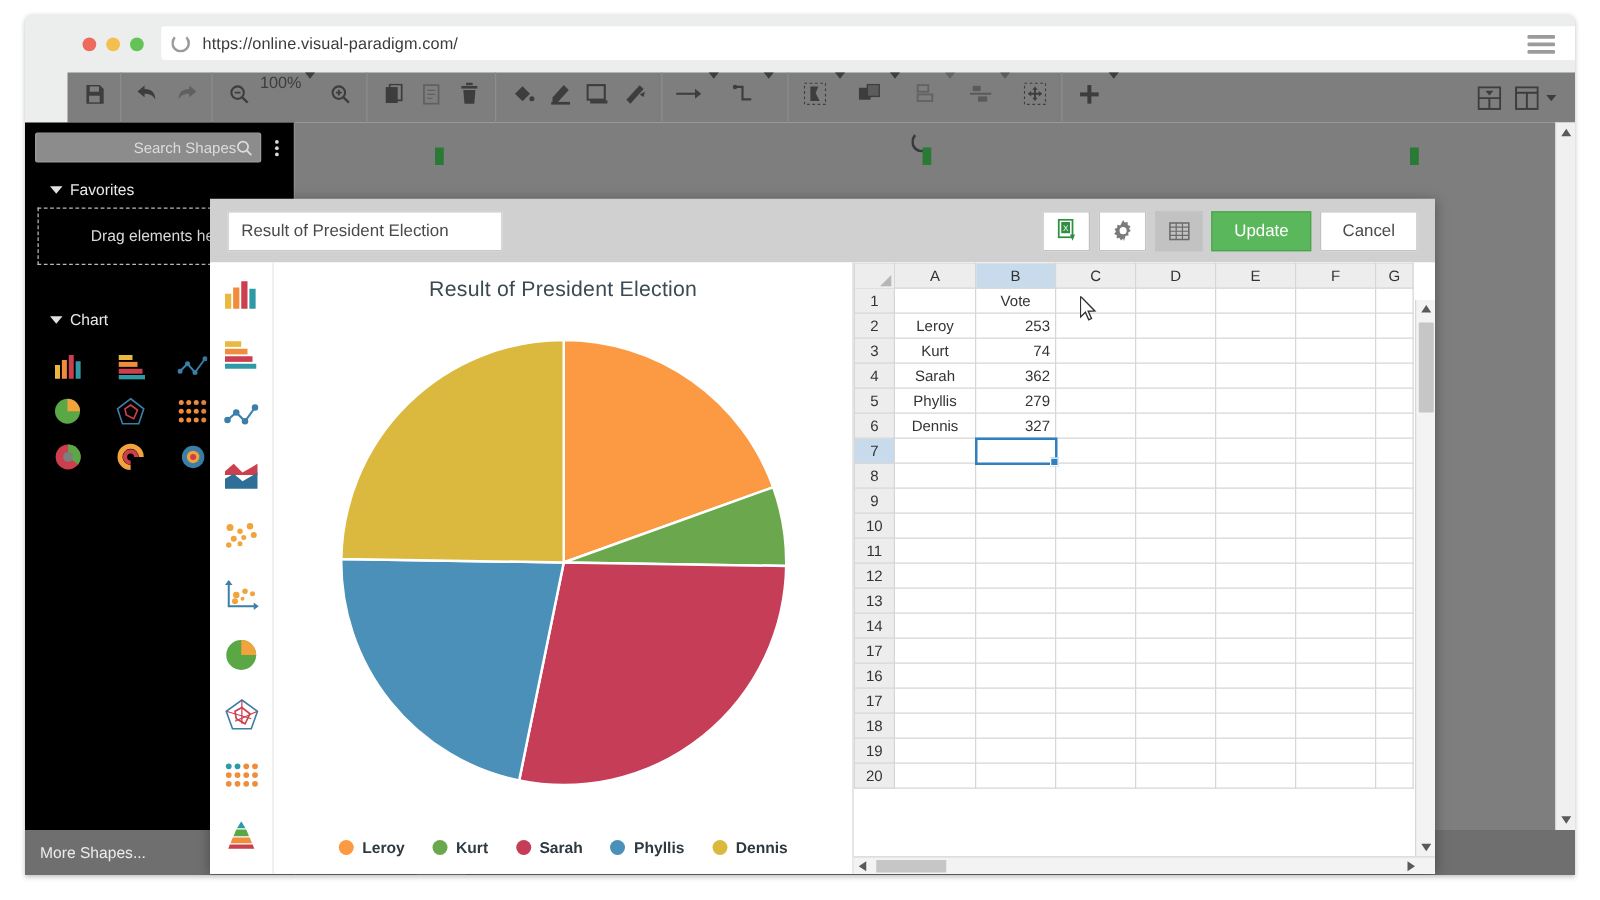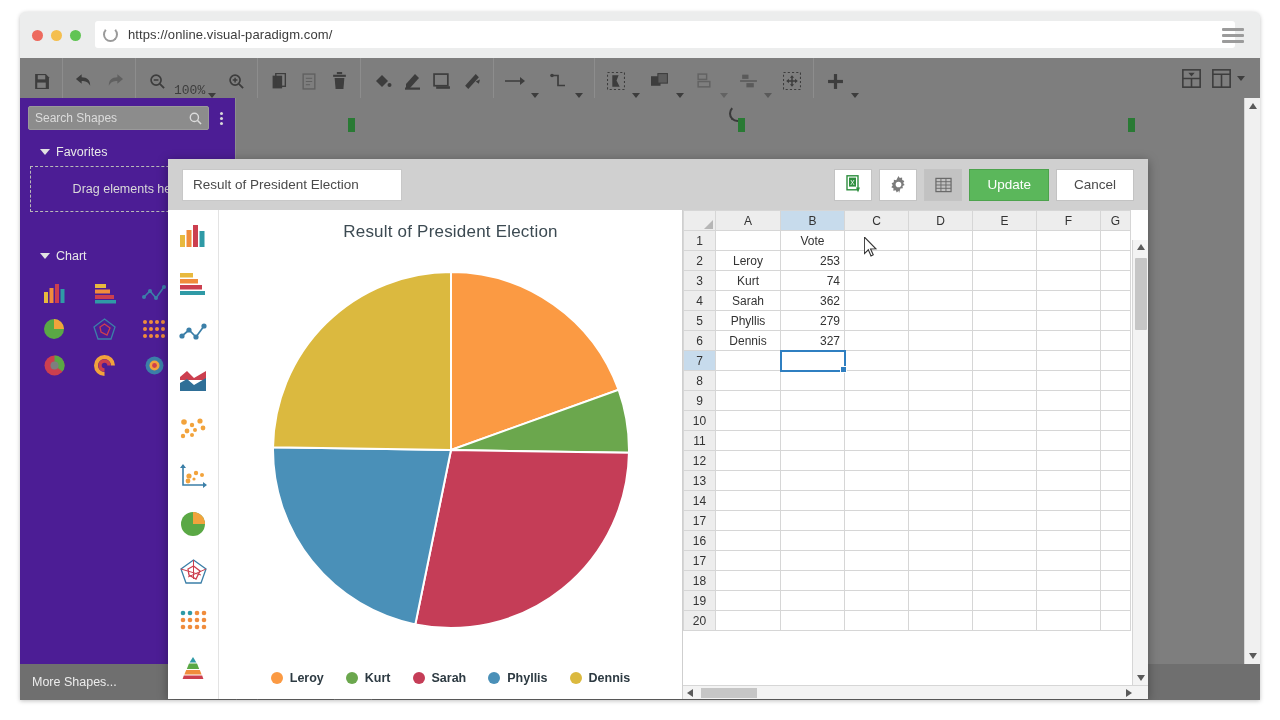--- a/index.html
+++ b/index.html
@@ -4,52 +4,52 @@
 <style>
   * { box-sizing: border-box; margin:0; padding:0; }
   html,body{ width:1280px; height:720px; overflow:hidden;
     font-family:"Liberation Sans", sans-serif; background:#ffffff; }
 
   #root{ position:relative; width:1280px; height:720px; background:#ffffff; }
 
   
   .browser{ position:absolute; left:20px; top:12px; width:1240px; height:688px;
       background:#eceded; border-radius:6px 6px 0 0;
-      box-shadow:0 1px 4px rgba(0,0,0,.25); overflow:hidden; }
+      box-shadow:0 1px 4px rgba(0,0,0,.25); overflow:hidden;padding-left:34px; }
   .titlebar{ position:relative; height:46px; background:#eceded; }
   .dots{ position:absolute; left:12px; top:18px; display:flex; gap:8px; }
   .dot{ width:11px; height:11px; border-radius:50%; }
   .dot.r{background:#ed6a5e;} .dot.y{background:#f4bf4f;} .dot.g{background:#61c454;}
   .urlbar{ position:absolute; left:75px; top:9px; width:1140px; height:27px;
       background:#fff; border-radius:3px; display:flex; align-items:center;
       padding-left:8px; }
   .reload{ width:15px; height:15px; border:2px solid #9a9a9a; border-radius:50%;
       border-top-color:transparent; display:inline-block; flex:none; }
   .url{ font-size:13px; color:#3b3b3b; margin-left:10px; letter-spacing:.1px; }
   .hamburger{ position:absolute; right:16px; top:16px; width:22px; height:15px;
      display:flex; flex-direction:column; justify-content:space-between; }
   .hamburger i{ display:block; height:3px; background:#9b9b9b; border-radius:1px;}
 
   
   .apptoolbar{ position:relative; height:40px; background:#7e7e7e;
      display:flex; align-items:center; }
-  .tgrp{ display:flex; align-items:flex-end; height:40px; padding:0 6px;
-     border-right:1px solid #8d8d8d;font-family:Liberation Mono, monospace; }
+  .tgrp{ display:flex; align-items:flex-start; height:40px; padding:0 6px;
+     border-right:1px solid #8d8d8d; }
   .tbtn{ width:30px; height:34px; display:flex; align-items:center;
      justify-content:center; color:#3d3d3d; }
   .tbtn svg{ display:block; }
   .caret{ width:0;height:0;border-left:4px solid transparent;
      border-right:4px solid transparent;border-top:5px solid #3d3d3d;
      margin:0 5px 0 1px;}
   .zoomlbl{ font-size:13px; color:#3d3d3d; padding:0 2px; }
   .tright{ margin-left:auto; display:flex; align-items:center; padding-right:10px;}
 
   
   .leftpanel{ position:absolute; left:0; top:86px; width:216px; bottom:36px;
-     background:#4c1d95; border-right:1px solid #8d8d8d; }
+     background:#000000; border-right:1px solid #8d8d8d;text-align:right; }
   .searchrow{ display:flex; align-items:center; padding:8px 6px 6px 8px; }
   .searchbox{ flex:1; height:24px; background:#8c8c8c; border:1px solid #9a9a9a;
      border-radius:2px; display:flex; align-items:center; padding:0 6px; }
   .searchbox span{ font-size:12px; color:#dcdcdc; flex:1; }
   .kebab{ width:16px; display:flex; flex-direction:column; align-items:center;
      gap:2px; margin-left:4px;}
   .kebab i{ width:3px;height:3px;background:#d8d8d8;border-radius:50%;display:block;}
   .sect{ display:flex; align-items:center; gap:6px; padding:9px 10px 7px 8px;
      font-size:12.5px; color:#e8e8e8;margin-left:12px;}
   .tri{ width:0;height:0;border-left:5px solid transparent;

